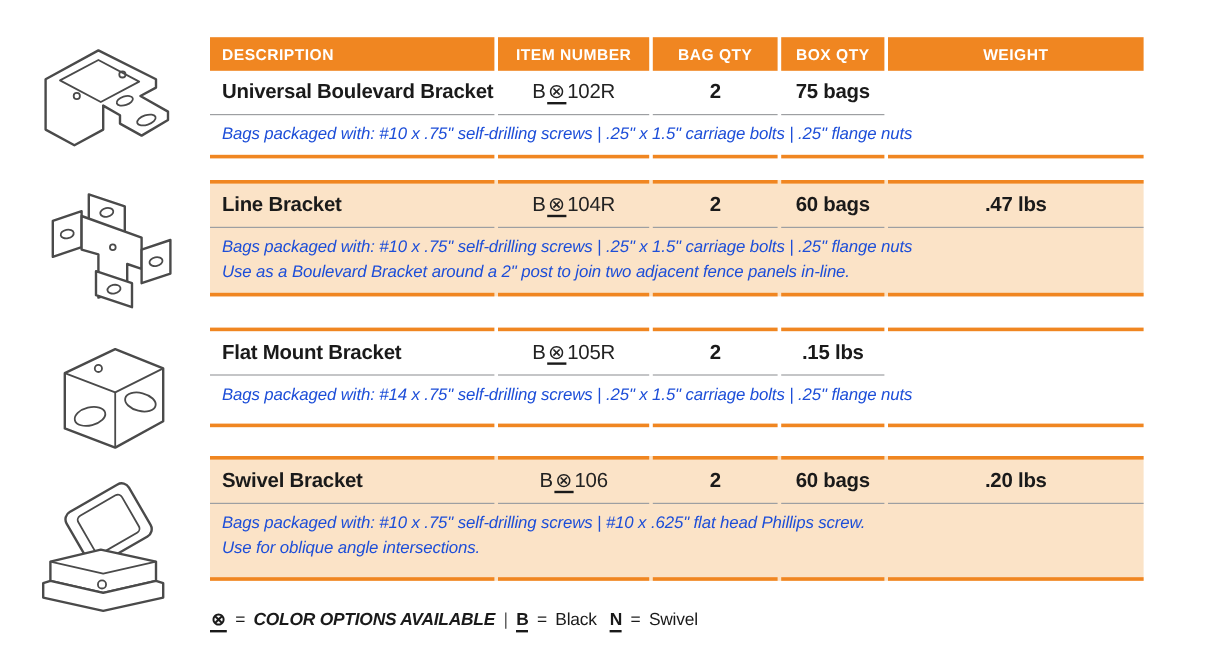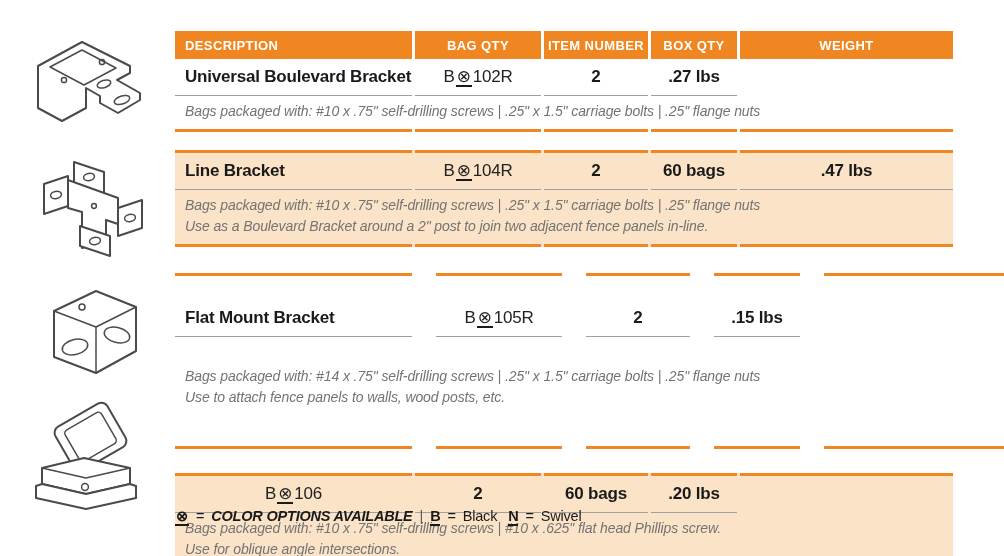--- a/index.html
+++ b/index.html
@@ -20,21 +20,21 @@
   .table-wrap { position:absolute; left:175px; top:31px; width:778px; }
 
   .grid {
     display:grid;
     grid-template-columns:237px 126px 104px 86px 213px;
     column-gap:3px;
   }
   .block { margin-bottom:18px; }
   .block.peach { background:#fbe3c7; }
   .block.b2 { margin-bottom:26px; }
-  .block.b3 { margin-bottom:24px;gap:24px; }
+  .block.b3 { margin-bottom:24px; }
   .block.b4 { margin-bottom:0; }
 
   .hdr-cell {
     background:#f08621;
     color:#ffffff;
     font-weight:700;
     font-size:13px;
     letter-spacing:.4px;
     height:28px;
     display:flex; align-items:center; justify-content:center;
@@ -63,21 +63,21 @@
     display:inline-block;
     margin:0 1px;
   }
 
   .notes {
     grid-column:1 / -1;
     padding:5px 10px 7px 10px;
     font-style:italic;
     font-size:14px;
     line-height:21px;
-    color:#737373;
+    color:#1d4ed8;
     letter-spacing:-0.1px;
   }
   .b3 .notes, .b4 .notes { padding-bottom:14px; }
   .note-line { display:block; }
 
   .legend {
     position:absolute; left:175px; top:508px;
     font-size:14.5px;
     display:flex; align-items:baseline; gap:7px;
     color:#1a1a1a;
@@ -141,33 +141,33 @@
       <path class="fig-stroke" d="M12,94 L12,106 L62,117 L112,106 L112,94 L106,92 L62,102 L18,92 Z"></path>
       <circle class="fig-thin" cx="61" cy="95" r="3.4"></circle>
     </svg>
   </div>
 </div>
 
 <div class="table-wrap">
 
   <div class="block b1 grid">
     <div class="hdr-cell left">DESCRIPTION</div>
+    <div class="hdr-cell">ITEM NUMBER</div>
     <div class="hdr-cell">BAG QTY</div>
-    <div class="hdr-cell">ITEM NUMBER</div>
     <div class="hdr-cell">BOX QTY</div>
     <div class="hdr-cell">WEIGHT</div>
 
     <div class="title-cell left">Universal Boulevard Bracket</div>
     <div class="title-cell item-cell">
       <span>B</span>
         <span class="item-sym">⊗</span>
         <span>102R</span>
     </div>
     <div class="title-cell">2</div>
-    <div class="title-cell">.27 lbs</div>
+    <div class="title-cell">75 bags</div>
 
     <div class="notes">
       <span class="note-line">Bags packaged with:  #10 x .75" self-drilling screws   |   .25" x 1.5" carriage bolts   |   .25" flange nuts</span>
     </div>
 
     <div class="bar-seg"></div>
       <div class="bar-seg"></div>
       <div class="bar-seg"></div>
       <div class="bar-seg"></div>
       <div class="bar-seg"></div>
@@ -213,37 +213,37 @@
     <div class="title-cell item-cell">
       <span>B</span>
         <span class="item-sym">⊗</span>
         <span>105R</span>
     </div>
     <div class="title-cell">2</div>
     <div class="title-cell">.15 lbs</div>
 
     <div class="notes">
       <span class="note-line">Bags packaged with:  #14 x .75" self-drilling screws   |   .25" x 1.5" carriage bolts   |   .25" flange nuts</span>
-      <span class="note-line">Use to attach fence panels to walls, wood posts, etc.</span>
     </div>
 
     <div class="bar-seg"></div>
       <div class="bar-seg"></div>
       <div class="bar-seg"></div>
       <div class="bar-seg"></div>
       <div class="bar-seg"></div>
   </div>
 
   <div class="block b4 peach grid">
     <div class="bar-seg"></div>
       <div class="bar-seg"></div>
       <div class="bar-seg"></div>
       <div class="bar-seg"></div>
       <div class="bar-seg"></div>
 
+    <div class="title-cell left">Swivel Bracket</div>
     <div class="title-cell item-cell">
       <span>B</span>
         <span class="item-sym">⊗</span>
         <span>106</span>
     </div>
     <div class="title-cell">2</div>
     <div class="title-cell">60 bags</div>
     <div class="title-cell">.20 lbs</div>
 
     <div class="notes">

